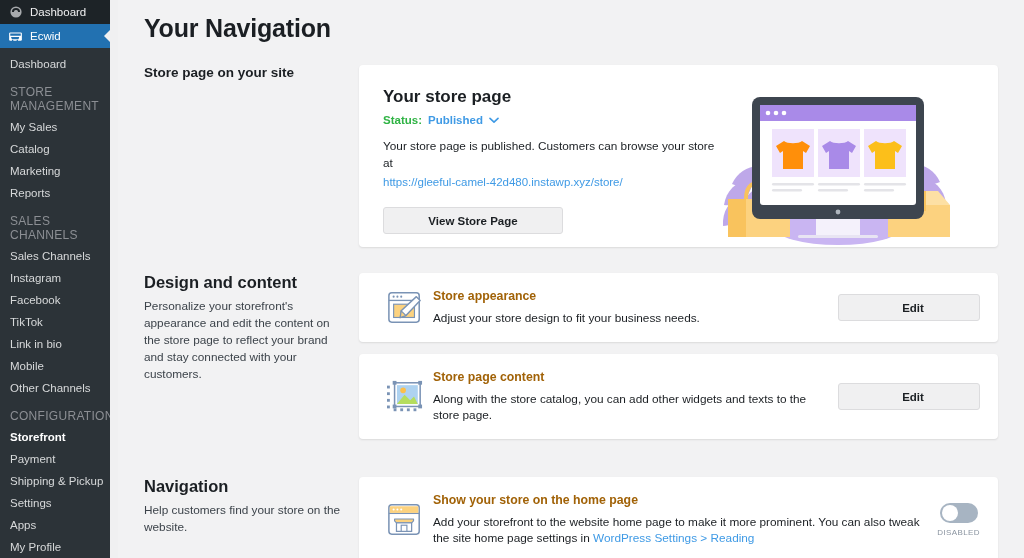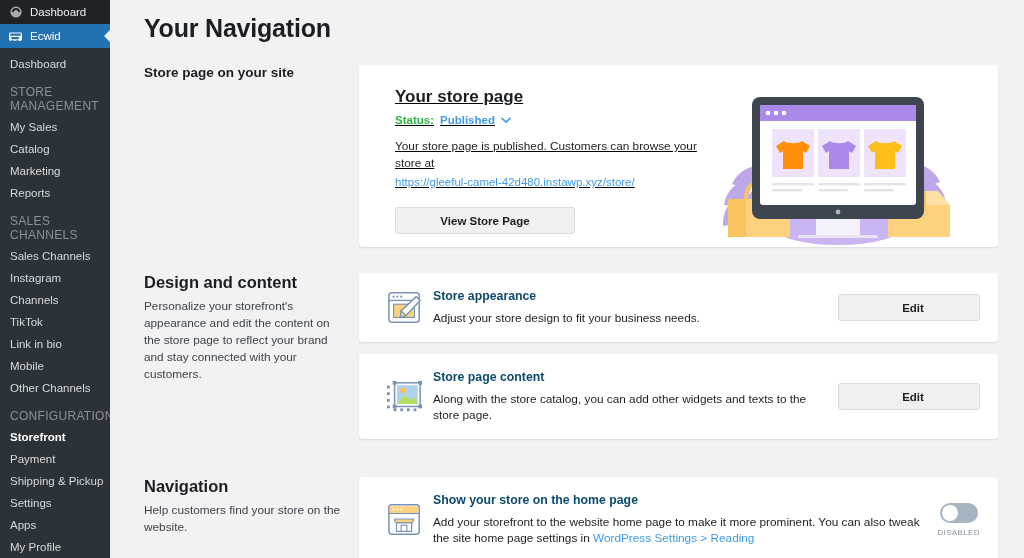--- a/index.html
+++ b/index.html
@@ -81,21 +81,21 @@
   .sect-right { flex: 1 1 auto; }
 
   .card {
     background: #fff;
     border-radius: 4px;
     box-shadow: 0 1px 2px rgba(0,0,0,.10);
   }
 
   
   .store-card { display: flex; padding: 22px 0 0 0; height: 182px; position: relative; overflow: hidden; }
-  .store-card-body { padding: 0 0 0 36px; flex: 0 0 360px; text-decoration: underline; }
+  .store-card-body { padding: 0 0 0 24px; flex: 0 0 360px; }
   .store-h { font-size: 17px; font-weight: bold; color: #1b1f23; }
   .status-line { margin-top: 7px; font-size: 11.5px; display: flex; align-items: center; gap: 6px; }
   .status-label { color: #2fb344; font-weight: bold; }
   .status-val { color: #3f9ae5; font-weight: bold; }
   .chev { color: #3f9ae5; font-size: 10px; }
   .store-desc { margin-top: 12px; font-size: 11.8px; color: #1b1f23; line-height: 17px; }
   .store-link { color: #3f9ae5; text-decoration: none; font-size: 11.5px; }
   .btn {
     display: inline-flex; align-items: center; justify-content: center;
     background: #f0f0f1; border: 1px solid #dcdcde; border-radius: 3px;
@@ -105,21 +105,21 @@
   .btn-edit { width: 142px; height: 27px; padding-left: 8px; }
 
   
   .frow {
     display: flex; align-items: center;
     padding: 16px 18px 16px 18px;
     margin-bottom: 12px;
   }
   .frow-icon { flex: 0 0 56px; display: flex; align-items: center; justify-content: center; }
   .frow-text { flex: 1 1 auto; padding-right: 12px; }
-  .frow-title { font-size: 12.3px; font-weight: bold; color: #0c4a6e; }
+  .frow-title { font-size: 12.3px; font-weight: bold; color: #a16207; }
   .frow-desc { font-size: 11.8px; color: #1b1f23; margin-top: 7px; line-height: 16px; }
   .frow-desc a { color: #3f9ae5; text-decoration: none; margin-top: 8px; }
   .frow-action { flex: 0 0 auto; display: flex; flex-direction: column; align-items: center; }
 
   .toggle {
     width: 38px; height: 20px; border-radius: 10px;
     background: #a7b4c2; position: relative;
   }
   .toggle .knob {
     position: absolute; left: 2px; top: 2px;
@@ -164,21 +164,21 @@
   <div class="submenu" id="submenu">
       <a class="sub-item">Dashboard</a>
       <div class="sub-group">STORE MANAGEMENT</div>
       <a class="sub-item">My Sales</a>
       <a class="sub-item">Catalog</a>
       <a class="sub-item">Marketing</a>
       <a class="sub-item">Reports</a>
       <div class="sub-group">SALES CHANNELS</div>
       <a class="sub-item">Sales Channels</a>
       <a class="sub-item">Instagram</a>
-      <a class="sub-item">Channels</a>
+      <a class="sub-item">Facebook</a>
       <a class="sub-item">TikTok</a>
       <a class="sub-item">Link in bio</a>
       <a class="sub-item">Mobile</a>
       <a class="sub-item">Other Channels</a>
       <div class="sub-group">CONFIGURATION</div>
       <a class="sub-item active">Storefront</a>
       <a class="sub-item">Payment</a>
       <a class="sub-item">Shipping &amp; Pickup</a>
       <a class="sub-item">Settings</a>
       <a class="sub-item">Apps</a>

